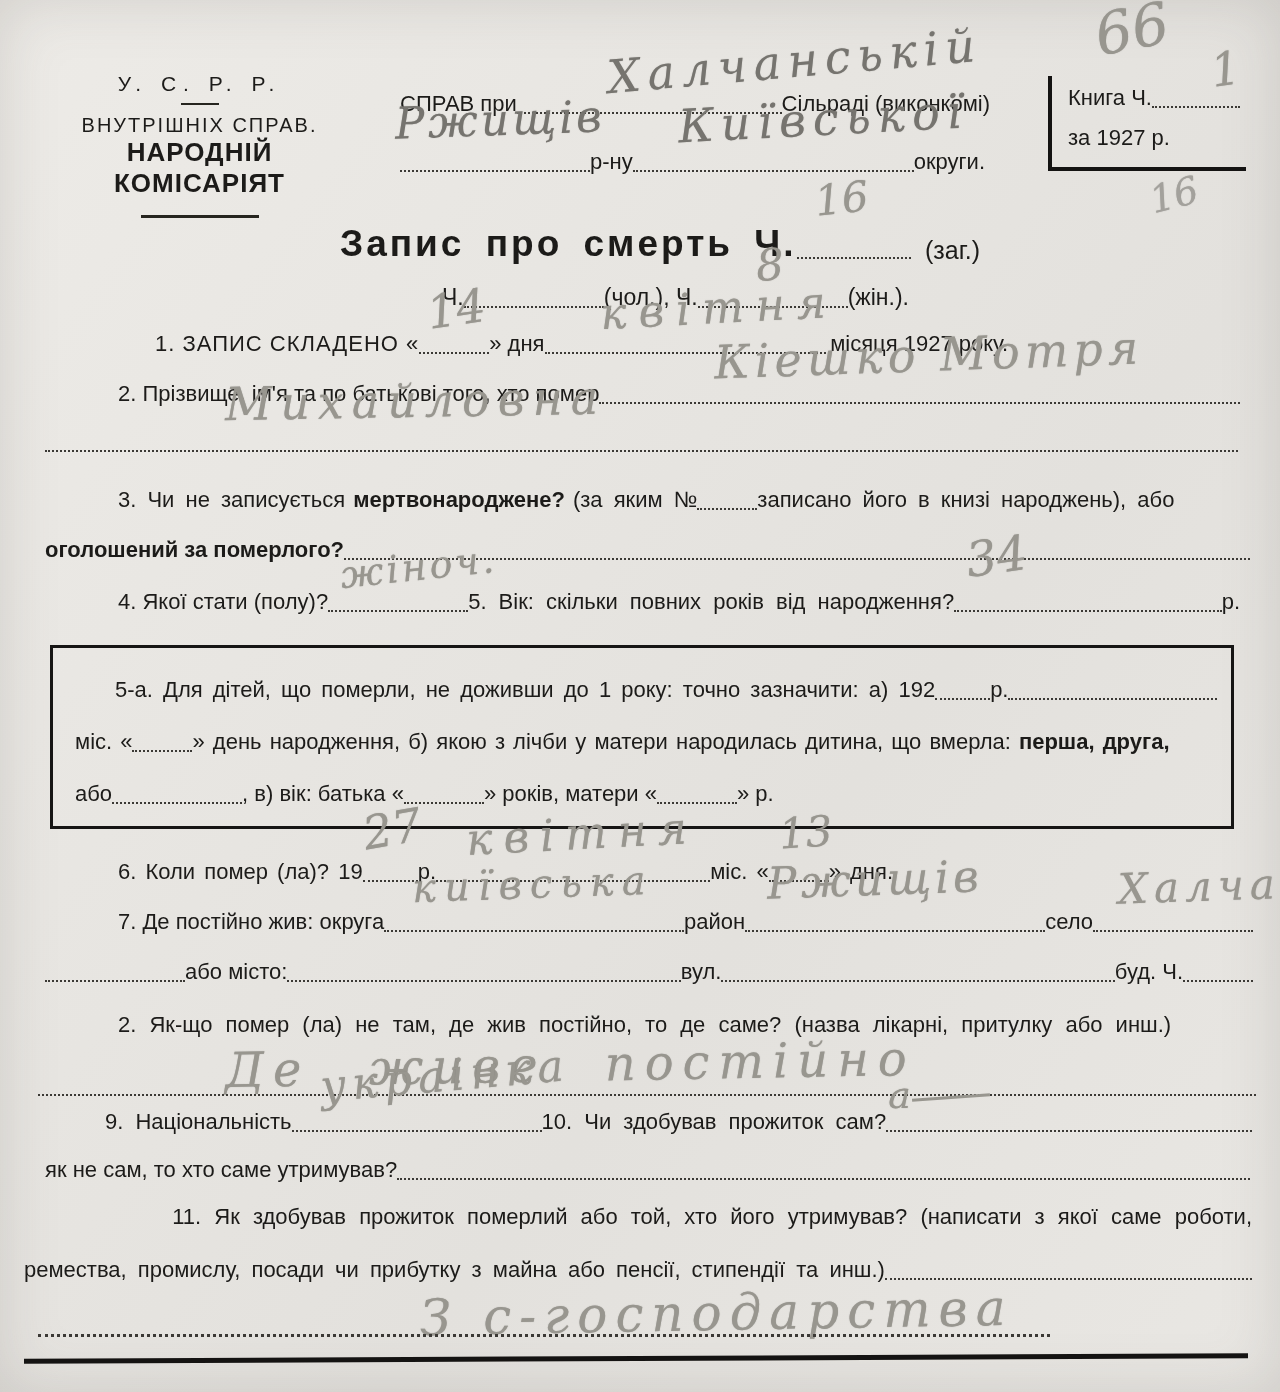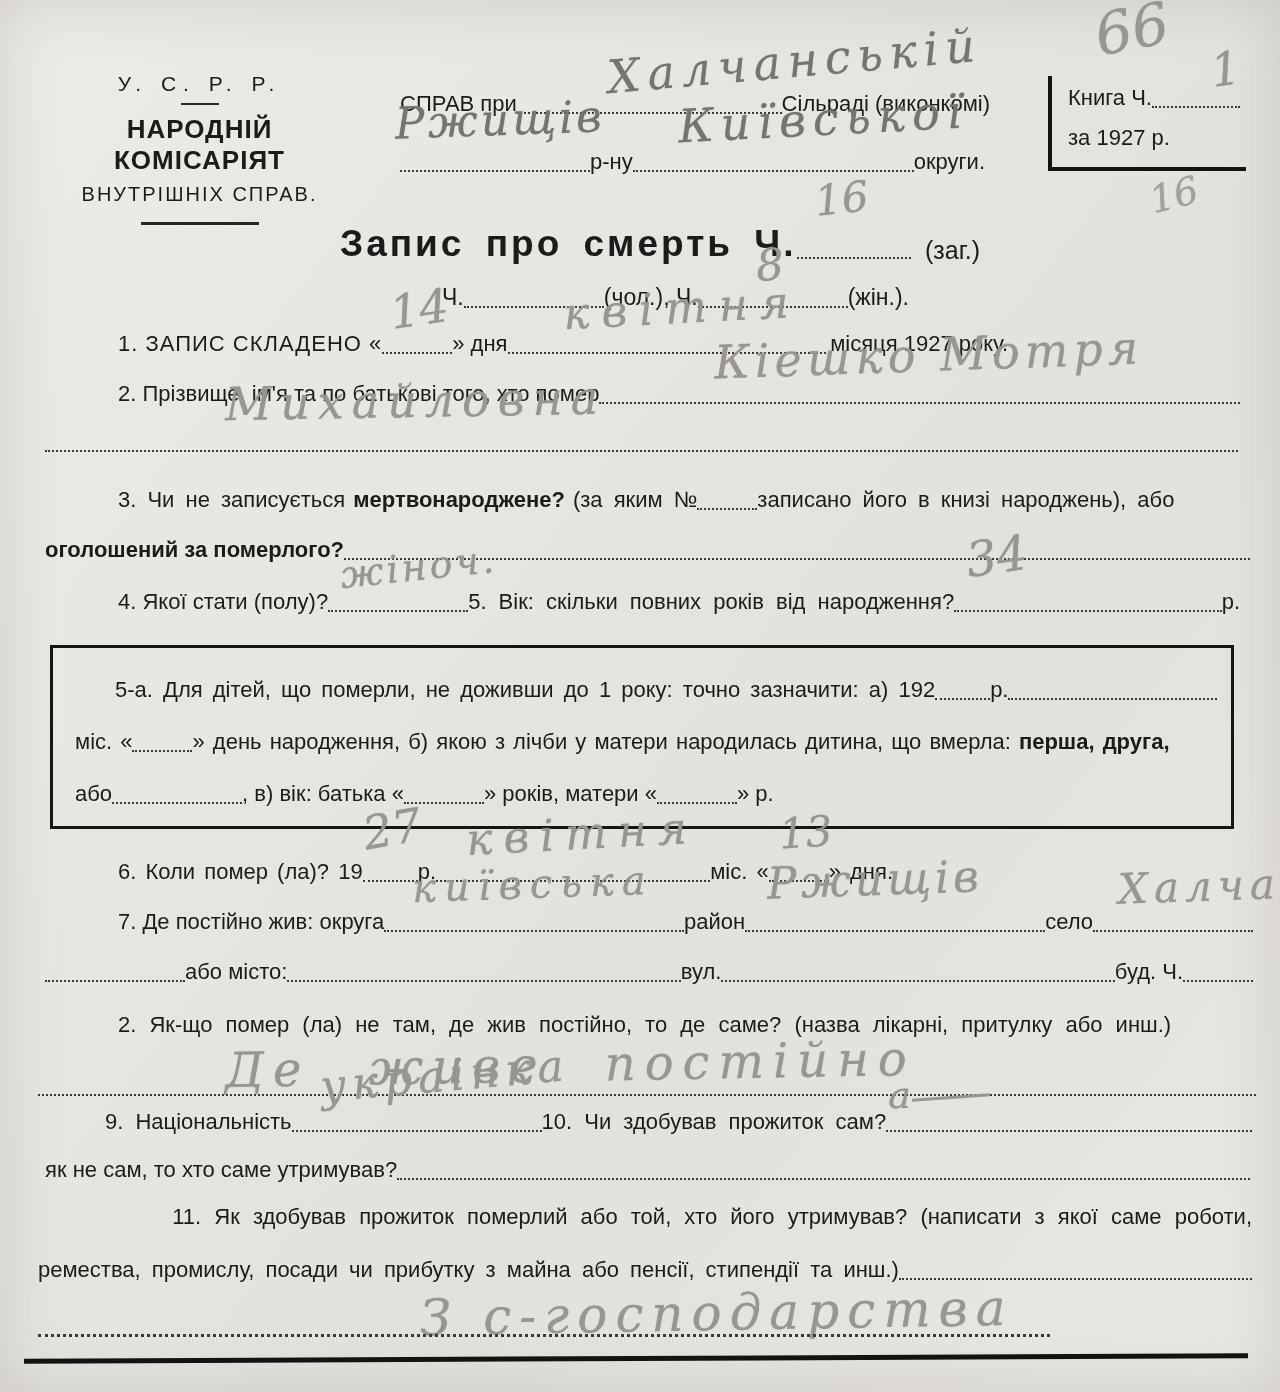--- a/index.html
+++ b/index.html
@@ -26,22 +26,22 @@
   .solid-bar{position:absolute;background:#141312;}
 </style>
 </head>
 <body>
 
 <div class="page">
 
   <div style="position:absolute;left:42px;top:72px;width:315px;" class="center">
     <div style="font-size:21px;letter-spacing:7px;">У. С. Р. Р.</div>
     <div style="width:38px;height:0;border-top:2px solid #26251f;margin:7px auto 9px;"></div>
+    <div style="font-size:20px;letter-spacing:2px;margin-top:7px;">ВНУТРІШНІХ СПРАВ.</div>
     <div style="font-size:26px;font-weight:700;letter-spacing:1px;">НАРОДНІЙ КОМІСАРІЯТ</div>
-    <div style="font-size:20px;letter-spacing:2px;margin-top:7px;">ВНУТРІШНІХ СПРАВ.</div>
     <div style="width:118px;height:0;border-top:3px solid #26251f;margin:16px auto 0;"></div>
   </div>
 
   <div class="row" style="left:400px;top:90px;width:590px;">
     <span class="t">СПРАВ при</span>
     <span class="d fill">
       <span class="hw" style="left:90px;top:-52px;font-size:46px;letter-spacing:7px;transform:rotate(-5deg);color:#76746f;">Халчанській</span>
     </span>
     <span class="t">Сільраді (виконкомі)</span>
   </div>
@@ -80,21 +80,21 @@
     <span class="t">Ч.</span>
     <span class="d w140"></span>
     <span class="t">(чол.), Ч.</span>
     <span class="d w150">
       <span class="hw pencil" style="left:58px;top:-40px;font-size:44px;transform:rotate(-4deg);">8</span>
     </span>
     <span class="t">(жін.).</span>
   </div>
 
   <div class="row" style="left:118px;top:330px;right:272px;">
-    <span class="t" style="letter-spacing:1px;">1. ЗАПИС СКЛАДЕНО «</span>
+    <span class="t" style="letter-spacing:1px;margin-left:37px;">1. ЗАПИС СКЛАДЕНО «</span>
     <span class="d w70">
       <span class="hw pencil" style="left:8px;top:-44px;font-size:46px;transform:rotate(-8deg);">14</span>
     </span>
     <span class="t">» дня</span>
     <span class="d fill">
       <span class="hw pencil" style="left:55px;top:-44px;font-size:44px;letter-spacing:12px;transform:rotate(-3deg);">квітня</span>
     </span>
     <span class="t">місяця 1927 року.</span>
   </div>
 
@@ -218,21 +218,21 @@
     </span>
   </div>
   <div class="row" style="left:45px;top:1156px;right:30px;">
     <span class="t">як не сам, то хто саме утримував?</span>
     <span class="d fill"></span>
   </div>
 
   <div class="row" style="left:105px;top:1204px;right:28px;word-spacing:7px;justify-content:flex-end;">
     <span class="t">11. Як здобував прожиток померлий або той, хто його утримував? (написати з якої саме роботи,</span>
   </div>
-  <div class="row" style="left:38px;top:1256px;right:28px;word-spacing:5px;">
+  <div class="row" style="left:24px;top:1256px;right:28px;word-spacing:5px;">
     <span class="t">ремества, промислу, посади чи прибутку з майна або пенсії, стипендії та инш.)</span>
     <span class="d fill"></span>
   </div>
   <div class="hw pencil" style="left:420px;top:1288px;font-size:50px;letter-spacing:8px;transform:rotate(-1deg);">З с-господарства</div>
   <div class="row" style="left:38px;top:1312px;right:230px;">
     <span class="d fill" style="border-bottom-width:3px;"></span>
   </div>
   <div class="solid-bar" style="left:24px;top:1356px;right:32px;height:5px;transform:rotate(-0.25deg);"></div>
 
 </div>

